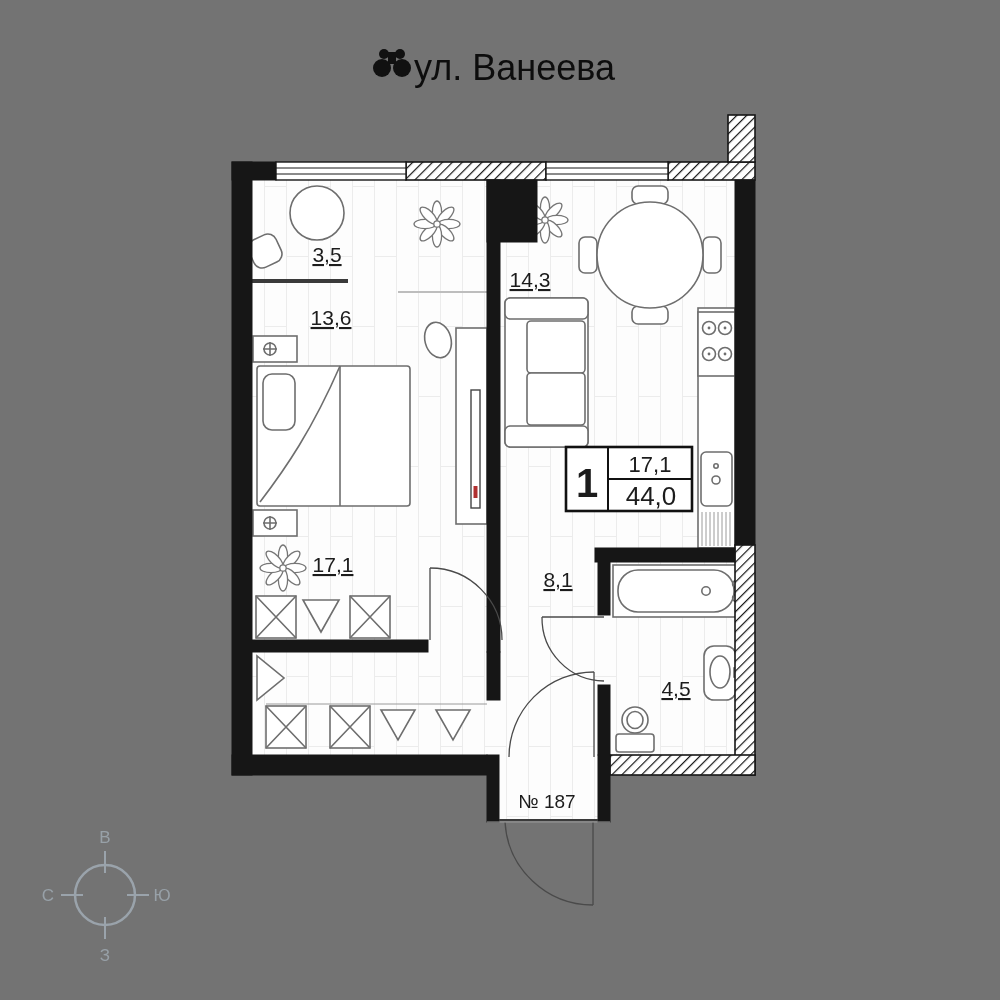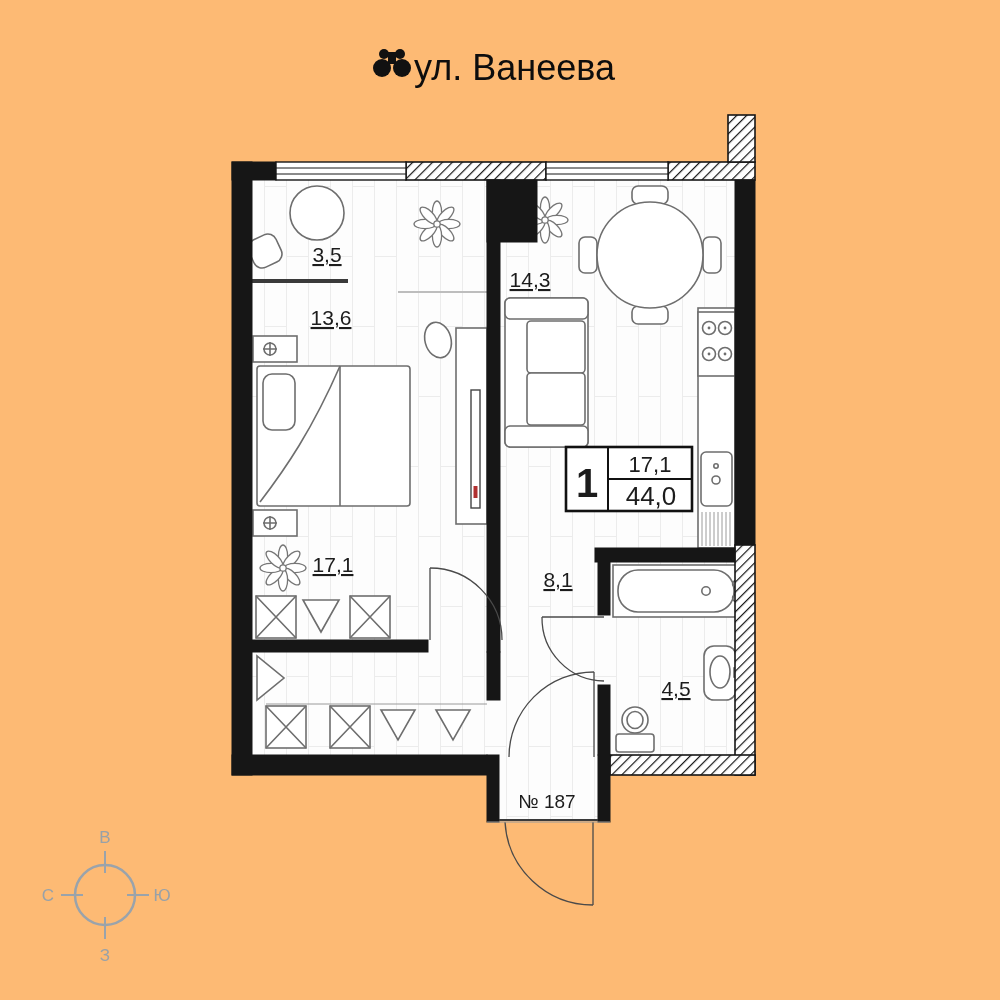--- a/index.html
+++ b/index.html
@@ -1,16 +1,16 @@
 <!DOCTYPE html>
 <html><head>
 <meta charset="utf-8">
 <style>
   html,body{margin:0;padding:0;background:#ffffff;}
-  .page{position:relative;width:1000px;height:1000px;background:#fdba74;overflow:hidden;}
+  .page{position:relative;width:1000px;height:1000px;background:#737373;overflow:hidden;}
   svg{display:block;}
   svg text{font-family:"Liberation Sans","DejaVu Sans",sans-serif;fill:#1c1c1c;}
   .title-text{font-size:36px;font-weight:500;fill:#0d0d0d;}
   .area{font-size:21px;text-decoration:underline;}
   .stamp-big{font-size:40px;font-weight:bold;}
   .stamp-mid{font-size:22px;}
   .stamp-total{font-size:26px;}
   .apt-num{font-size:19px;}
   .compass-letter{font-size:17px;fill:#98a1a8;}
   .wall{fill:#161616;stroke:#161616;stroke-width:1;}

